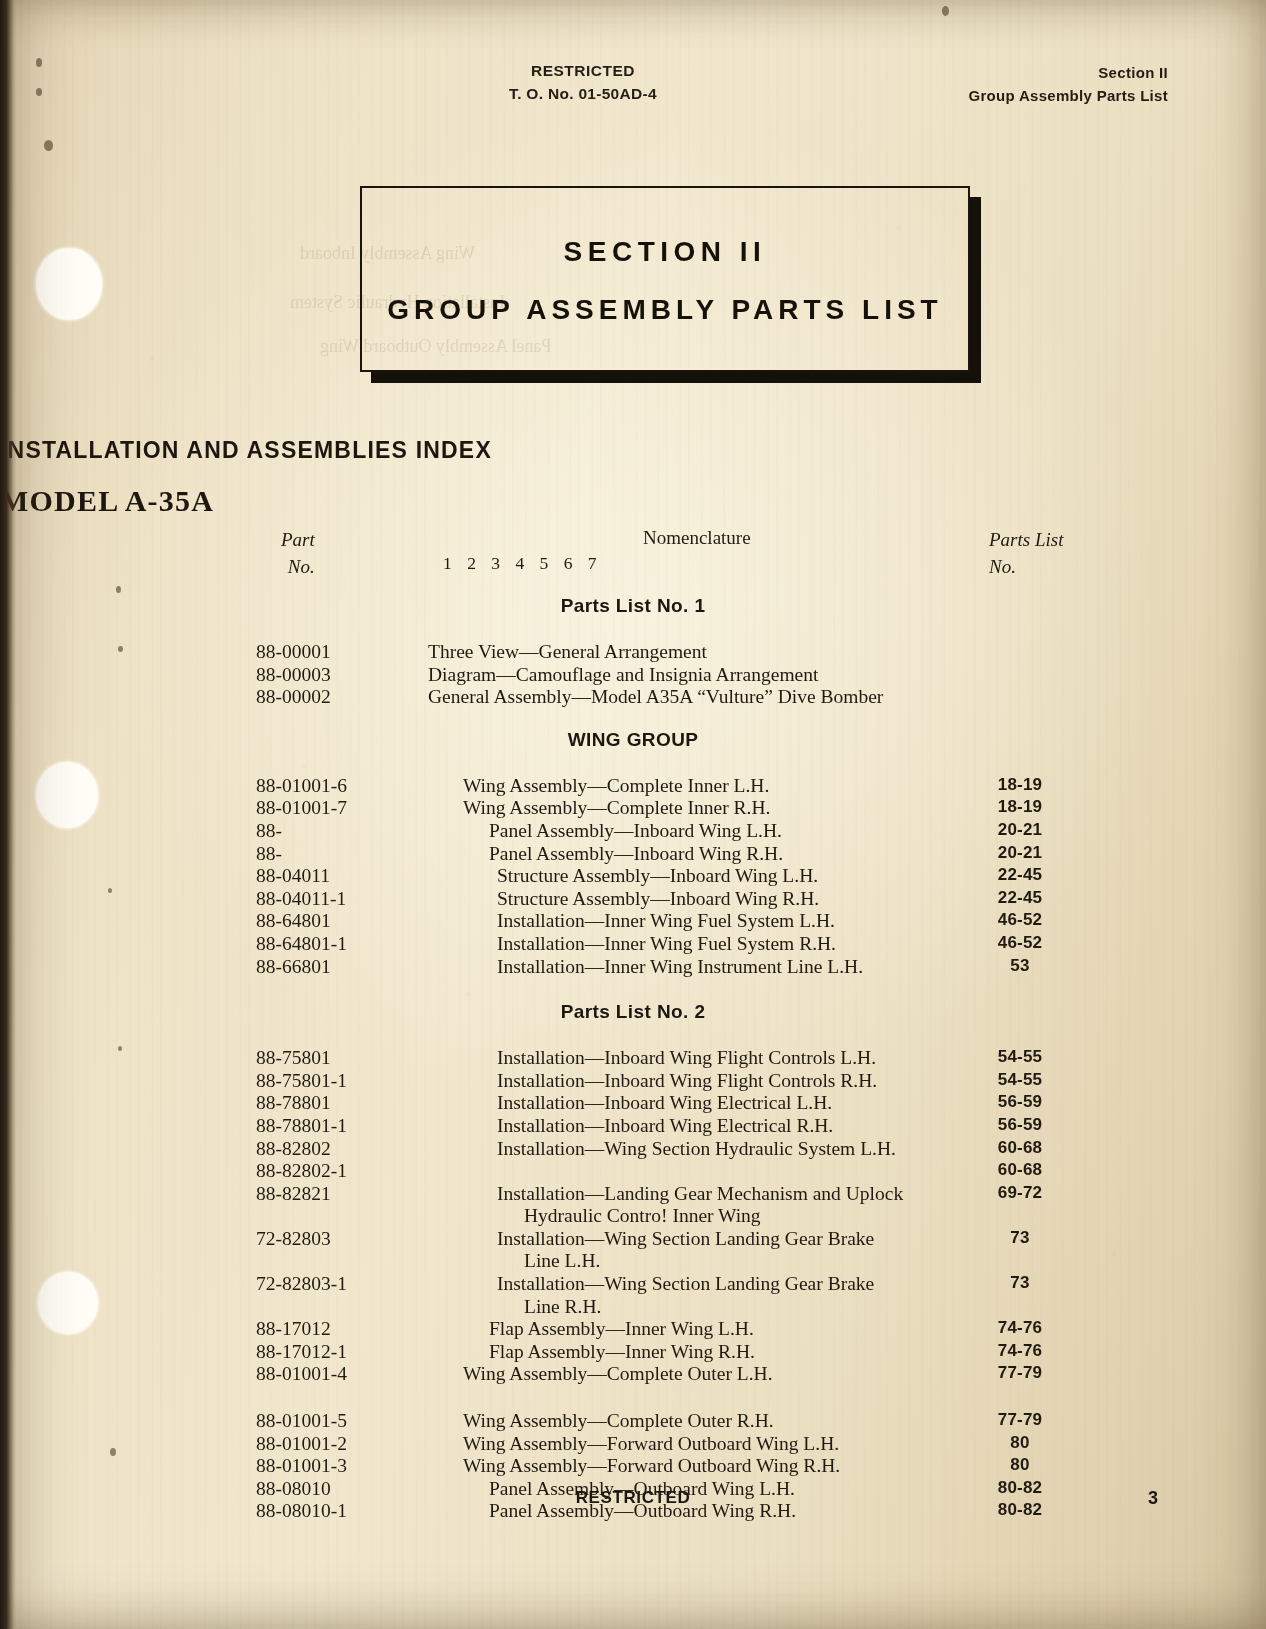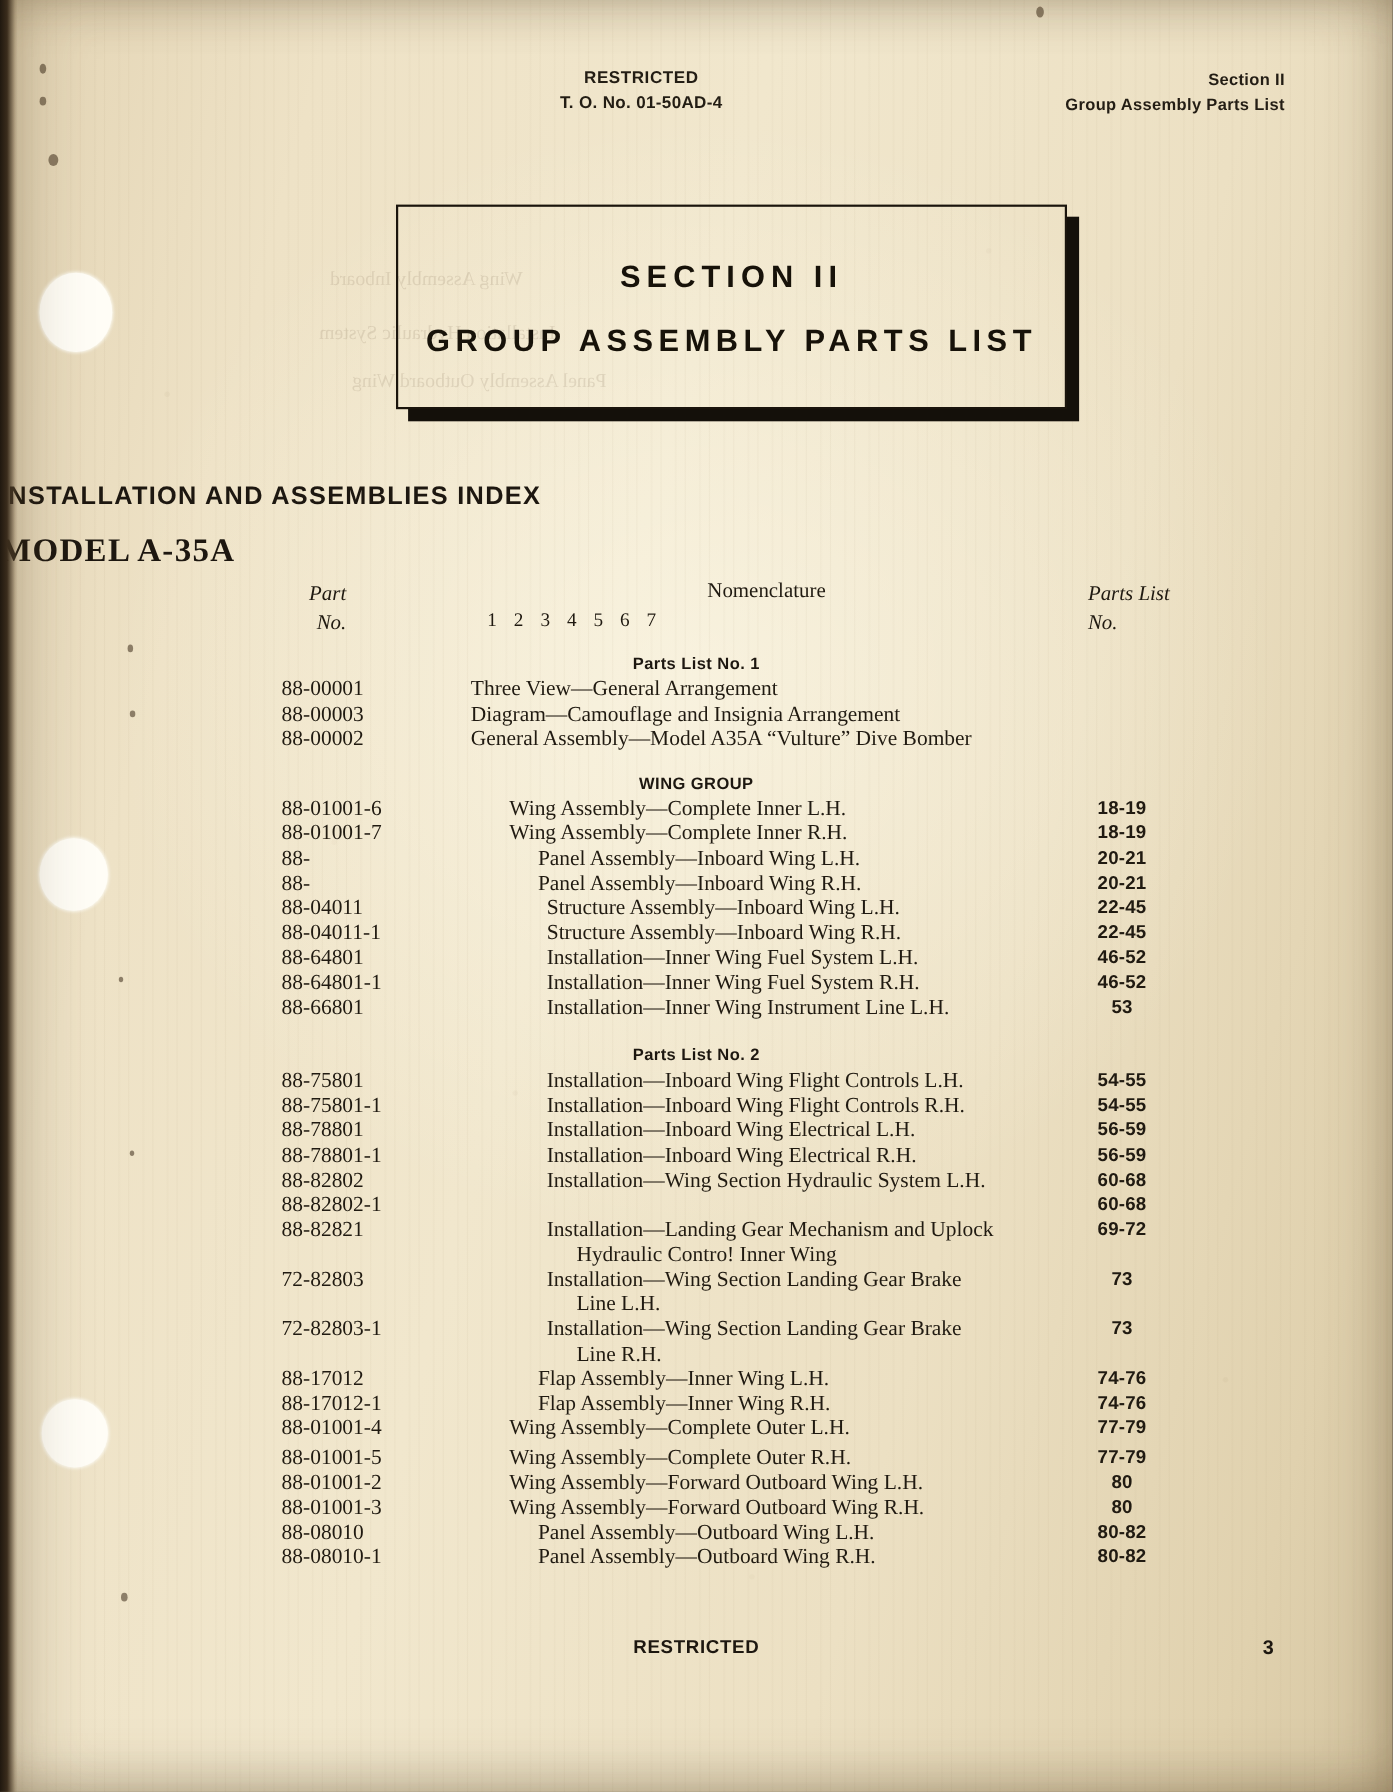--- a/index.html
+++ b/index.html
@@ -92,28 +92,28 @@
   #tbl{position:absolute; left:0; top:527px; width:100%; color:#201a11;}
 
   .colhead{position:relative;height:56px;}
   .ch-part{position:absolute;left:281px;top:0;font-style:italic;font-size:19px;line-height:1.42;text-align:right;}
   .ch-nom{position:absolute;left:643px;top:0;font-size:19px;}
   .ch-nums{position:absolute;left:443px;top:26px;font-size:17.5px;letter-spacing:5.5px;}
   .ch-pl{position:absolute;left:989px;top:0;font-style:italic;font-size:19px;line-height:1.42;}
 
   .grouphead{
     text-align:center; font-family:"Liberation Sans",sans-serif;
-    font-weight:bold; font-size:15px; letter-spacing:.4px; color:#1d1710;
+    font-weight:bold; font-size:19px; letter-spacing:.4px; color:#1d1710;
   }
   .gh-pl1{margin-top:12px;}
   .gh-wing{margin-top:20px;}
   .gh-pl2{margin-top:23px;}
   .gh-pl3{margin-top:22px;}
 
-  .rows{margin-top:4px;text-decoration:underline;}
+  .rows{margin-top:24px;text-decoration:underline;}
   .row{position:relative; height:22.6px;}
   .row .pn{position:absolute; left:256px; font-size:19.5px; white-space:nowrap;}
   .row .nm{position:absolute; font-size:19.5px; white-space:nowrap;}
   .row .pl{position:absolute; left:960px; width:120px; text-align:center;
            font-family:"Liberation Sans",sans-serif; font-weight:bold;
            font-size:17px; letter-spacing:.2px;}
   
   .i0 .nm{left:428px;}
   .i1 .nm{left:463px;}
   .i2 .nm{left:489px;}

